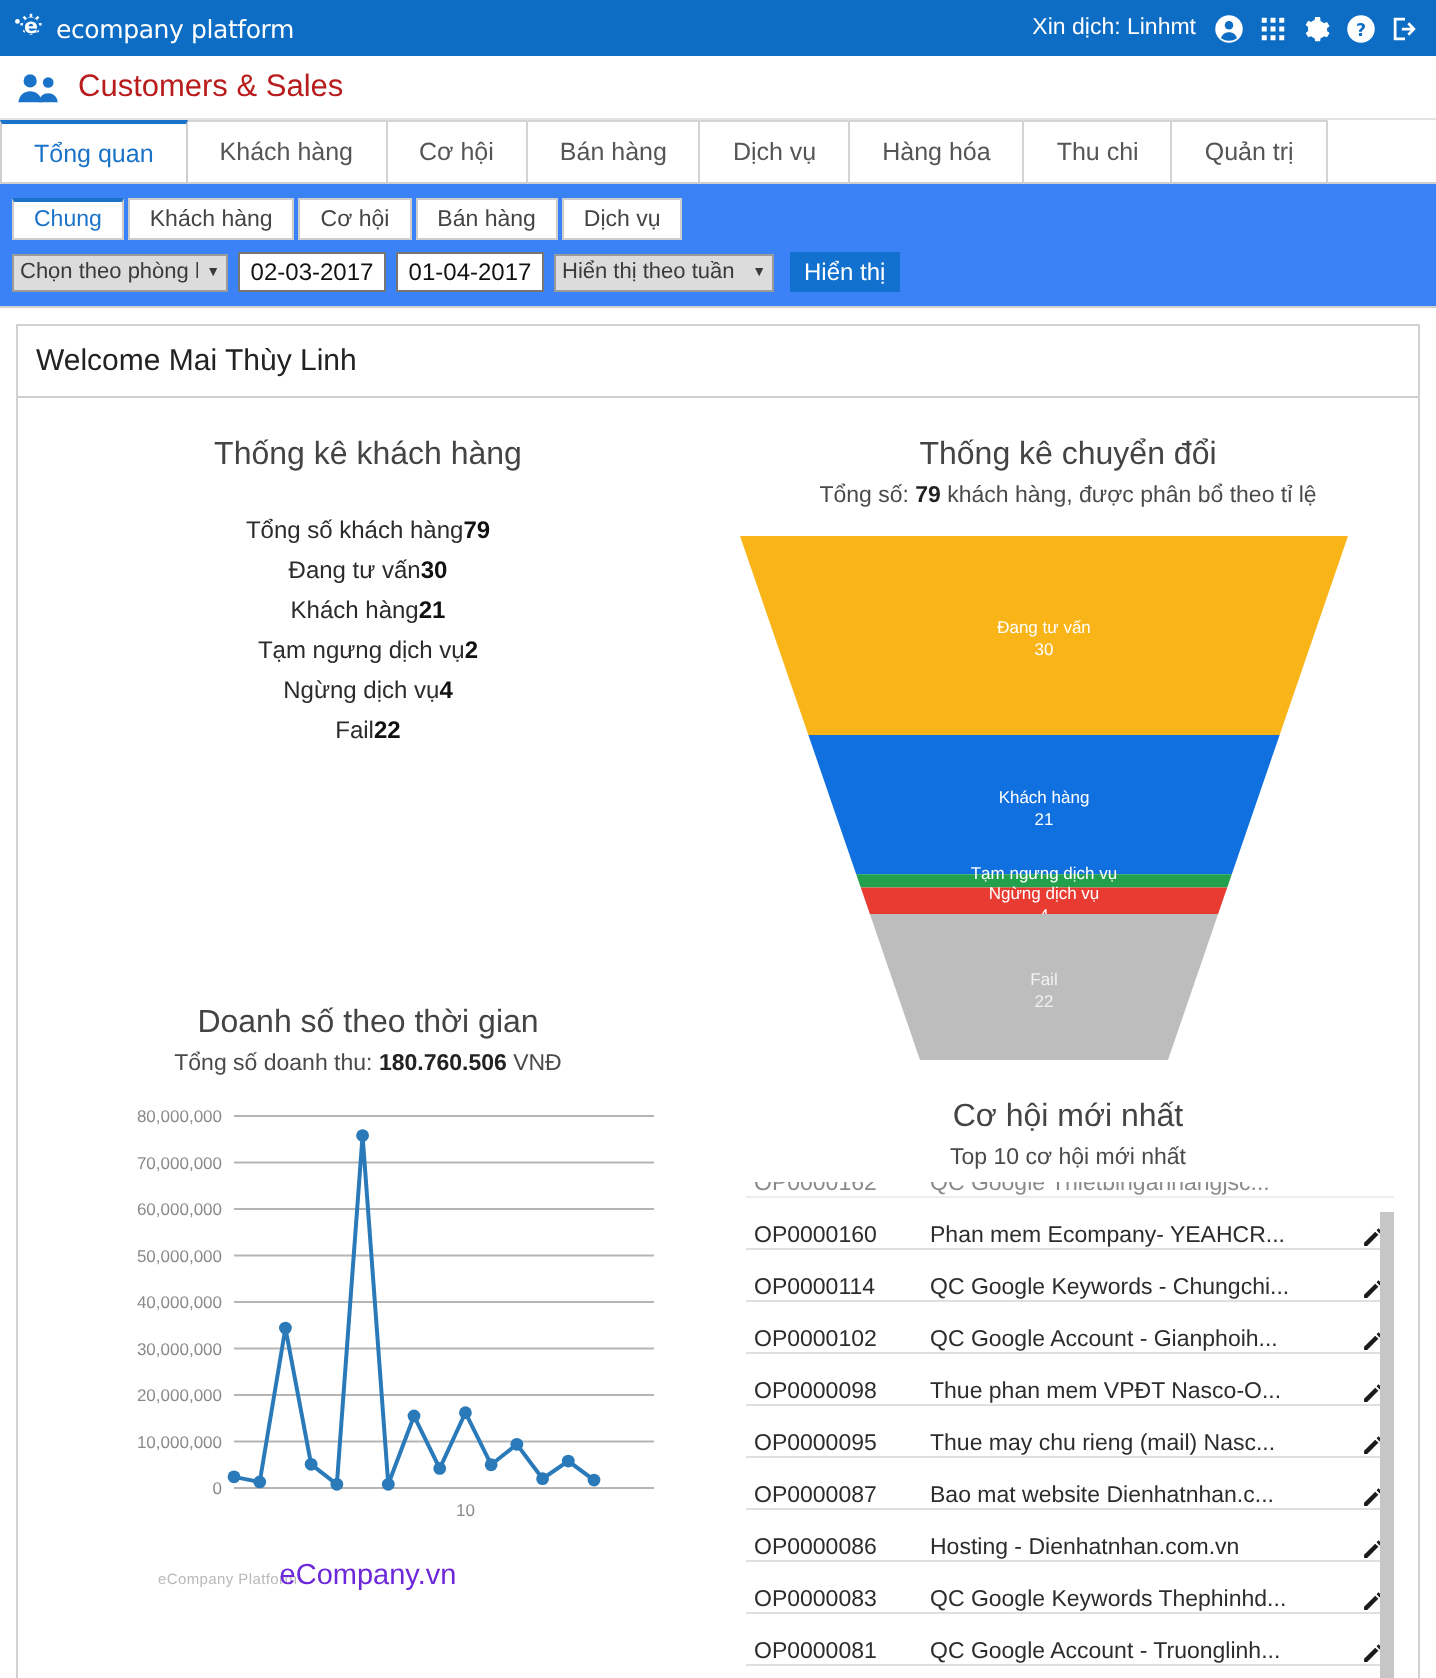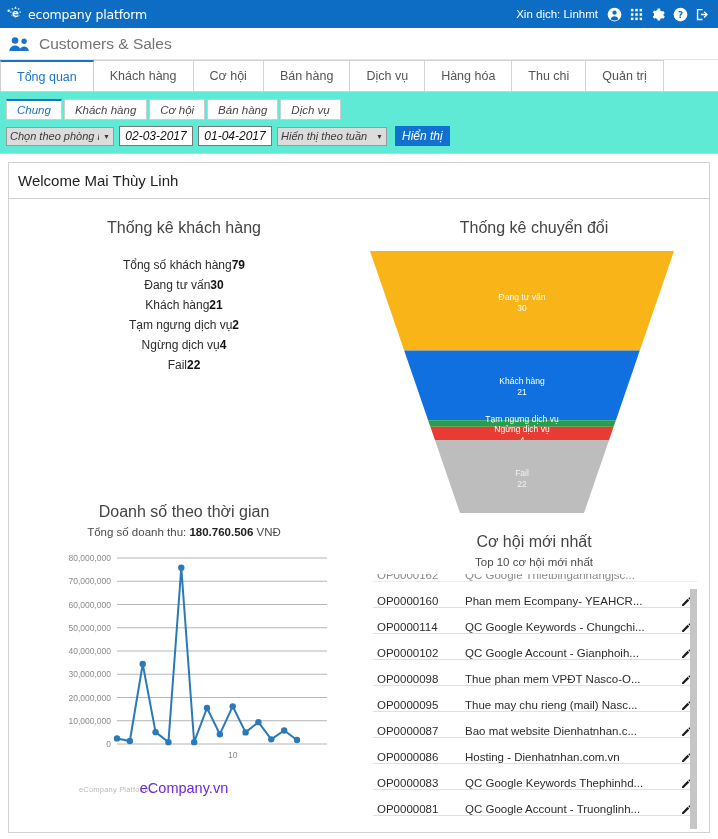--- a/index.html
+++ b/index.html
@@ -27,41 +27,41 @@
   .greeting { margin-right: 2px; white-space: nowrap; }
   .ticon { width: 15px; height: 15px; display: block; cursor: pointer; }
 
   
   .pagehead {
     height: 32px; background: #fff;
     display: flex; align-items: center; gap: 9px; padding-left: 8px;
     border-bottom: 1px solid #e3e3e3;
   }
   .pagehead-icon { width: 22px; height: 16px; flex: 0 0 22px; }
-  .pagehead-title { font-size: 15.5px; color: #737373; font-weight: 400; }
+  .pagehead-title { font-size: 15.5px; color: #b91c1c; font-weight: 400; }
 
   
   .maintabs {
     display: flex; align-items: flex-end; height: 32px;
     background: #fff; border-bottom: 1px solid #cfcfcf; padding-left: 0;
   }
   .mtab {
     height: 31px; padding: 0 16px; display: flex; align-items: center;
     font-size: 12.5px; color: #555; background: #fff;
     border: 1px solid #d4d4d4; border-bottom: none; margin-right: -1px;
     cursor: pointer; white-space: nowrap;
   }
   .mtab.active {
     color: #1a73c8; border-top: 2px solid #1a73c8;
     border-left: 1px solid #cfcfcf; border-right: 1px solid #cfcfcf;
     background: #fff; position: relative; z-index: 2;
   }
 
   
-  .subarea { background: #5eead4; padding: 6px 0 0 6px; font-style: italic; }
+  .subarea { background: #3b82f6; padding: 6px 0 0 6px; }
   .subtabs { display: flex; align-items: flex-end; height: 22px; }
   .stab {
     height: 21px; padding: 0 10px; display: flex; align-items: center;
     font-size: 11.5px; color: #444; background: #fff;
     border: 1px solid #cdcdcd; margin-right: 2px; cursor: pointer;
     white-space: nowrap;
   }
   .stab.active { color: #1a73c8; border-top: 2px solid #1a73c8; }
 
   .filterrow {
@@ -389,20 +389,23 @@
             <span class="wmark">eCompany Platform</span>
             <span class="wmark2">eCompany.vn</span>
           </div>
         </div>
       </div>
 
       <div class="dashcell right">
 
         <div>
           <div class="card-title">Thống kê chuyển đổi</div>
+          <div class="card-sub">
+            <span>Tổng số: </span><b>79</b><span> khách hàng, được phân bổ theo tỉ lệ</span>
+          </div>
           <div class="funnel-wrap">
             <svg id="funnelSvg" width="359" height="270" viewBox="0 0 359 270">
                 <polygon points="11,6 315,6 280.82278481012656,105.49367088607596 45.17721518987342,105.49367088607596" fill="#F9B418"></polygon>
                 <text x="163" y="54.74683544303798" text-anchor="middle" class="fn-lbl">Đang tư vấn</text>
                 <text x="163" y="65.74683544303798" text-anchor="middle" class="fn-lbl">30</text>
                 <polygon points="45.17721518987342,105.49367088607596 280.82278481012656,105.49367088607596 256.8987341772152,175.13924050632912 69.10126582278481,175.13924050632912" fill="#1070E0"></polygon>
                 <text x="163" y="139.31645569620252" text-anchor="middle" class="fn-lbl">Khách hàng</text>
                 <text x="163" y="150.31645569620252" text-anchor="middle" class="fn-lbl">21</text>
                 <polygon points="69.10126582278481,175.13924050632912 256.8987341772152,175.13924050632912 254.62025316455697,181.7721518987342 71.37974683544304,181.7721518987342" fill="#22A04B"></polygon>
                 <text x="163" y="177.45569620253164" text-anchor="middle" class="fn-lbl">Tạm ngưng dịch vụ</text>

